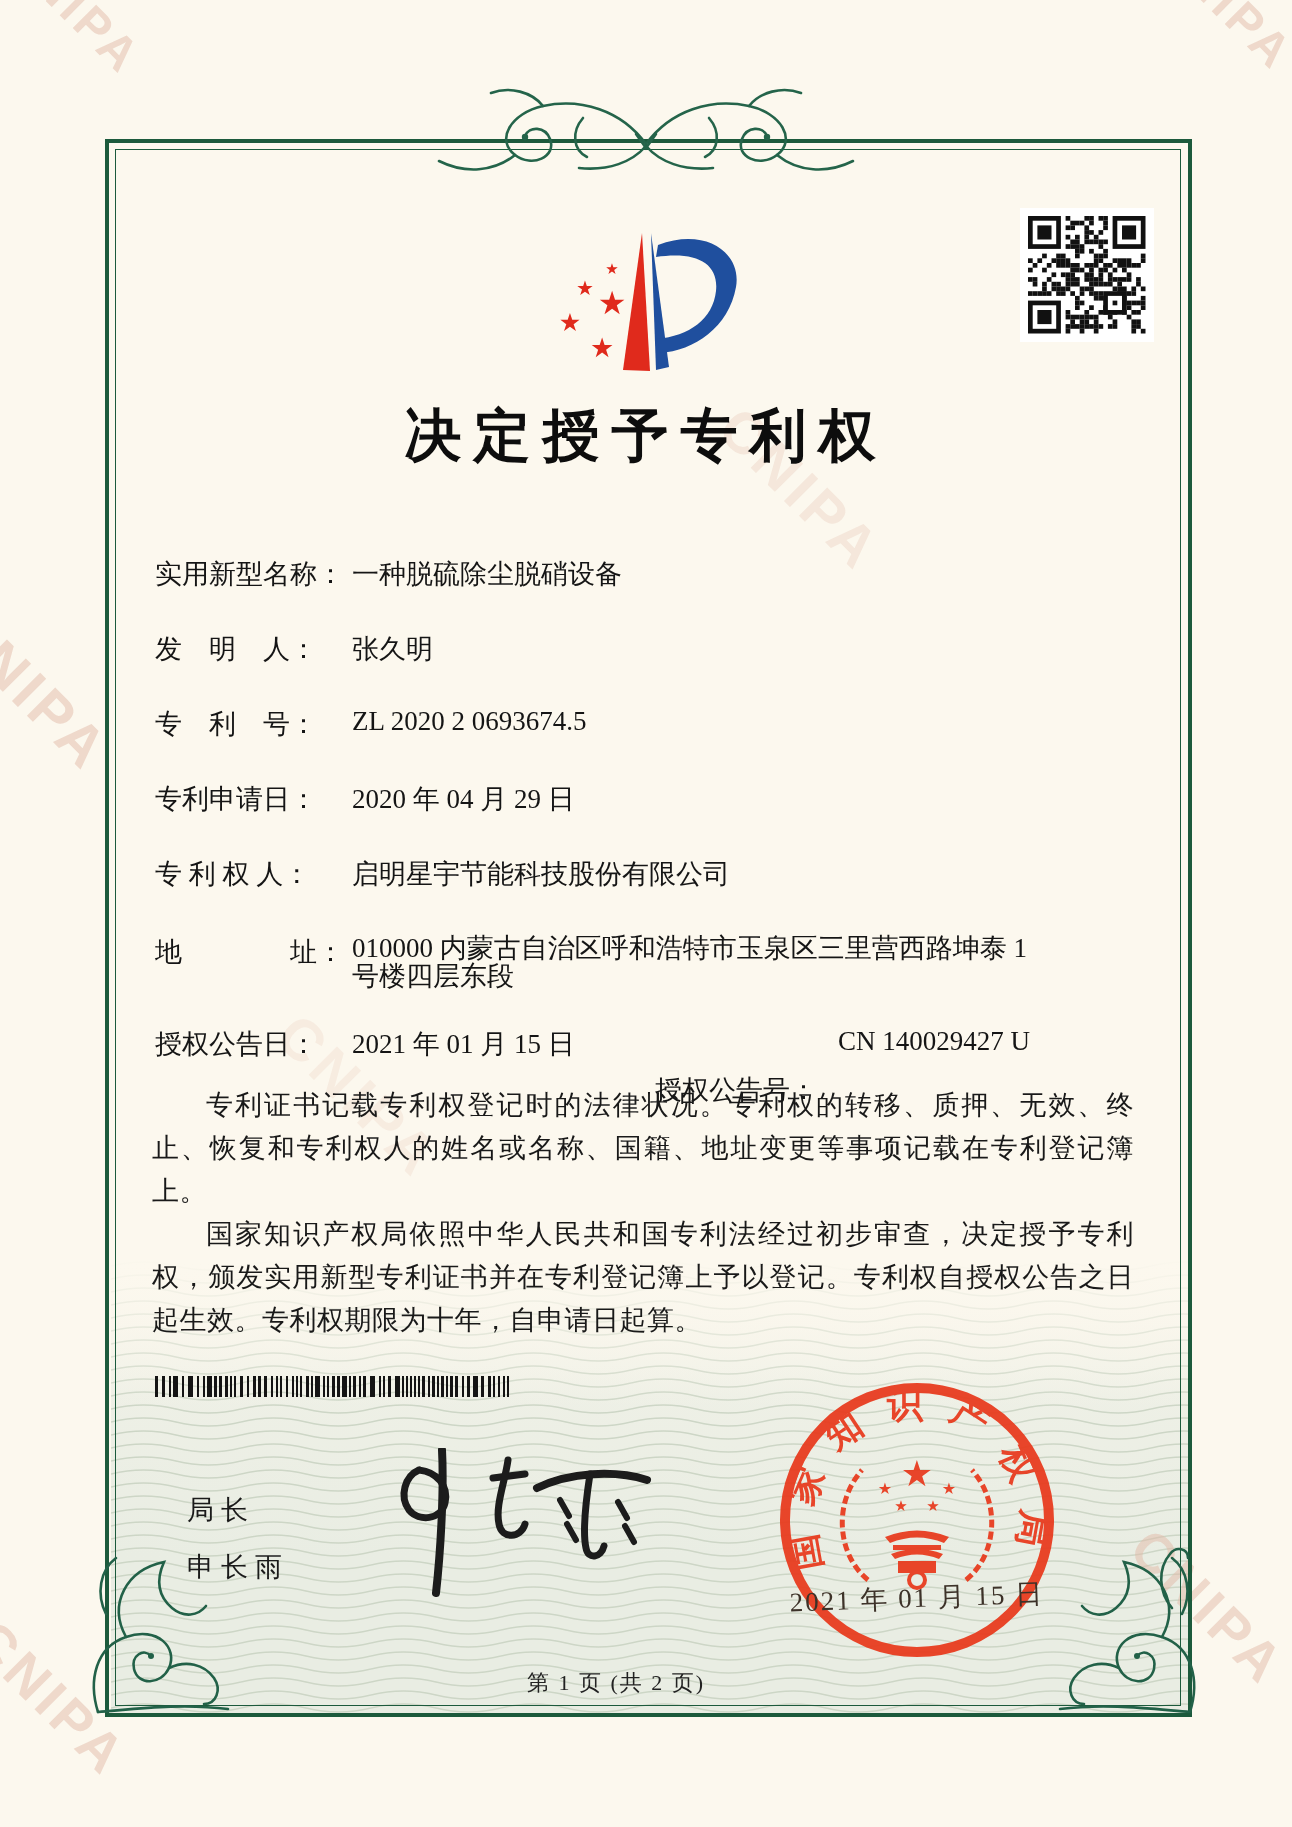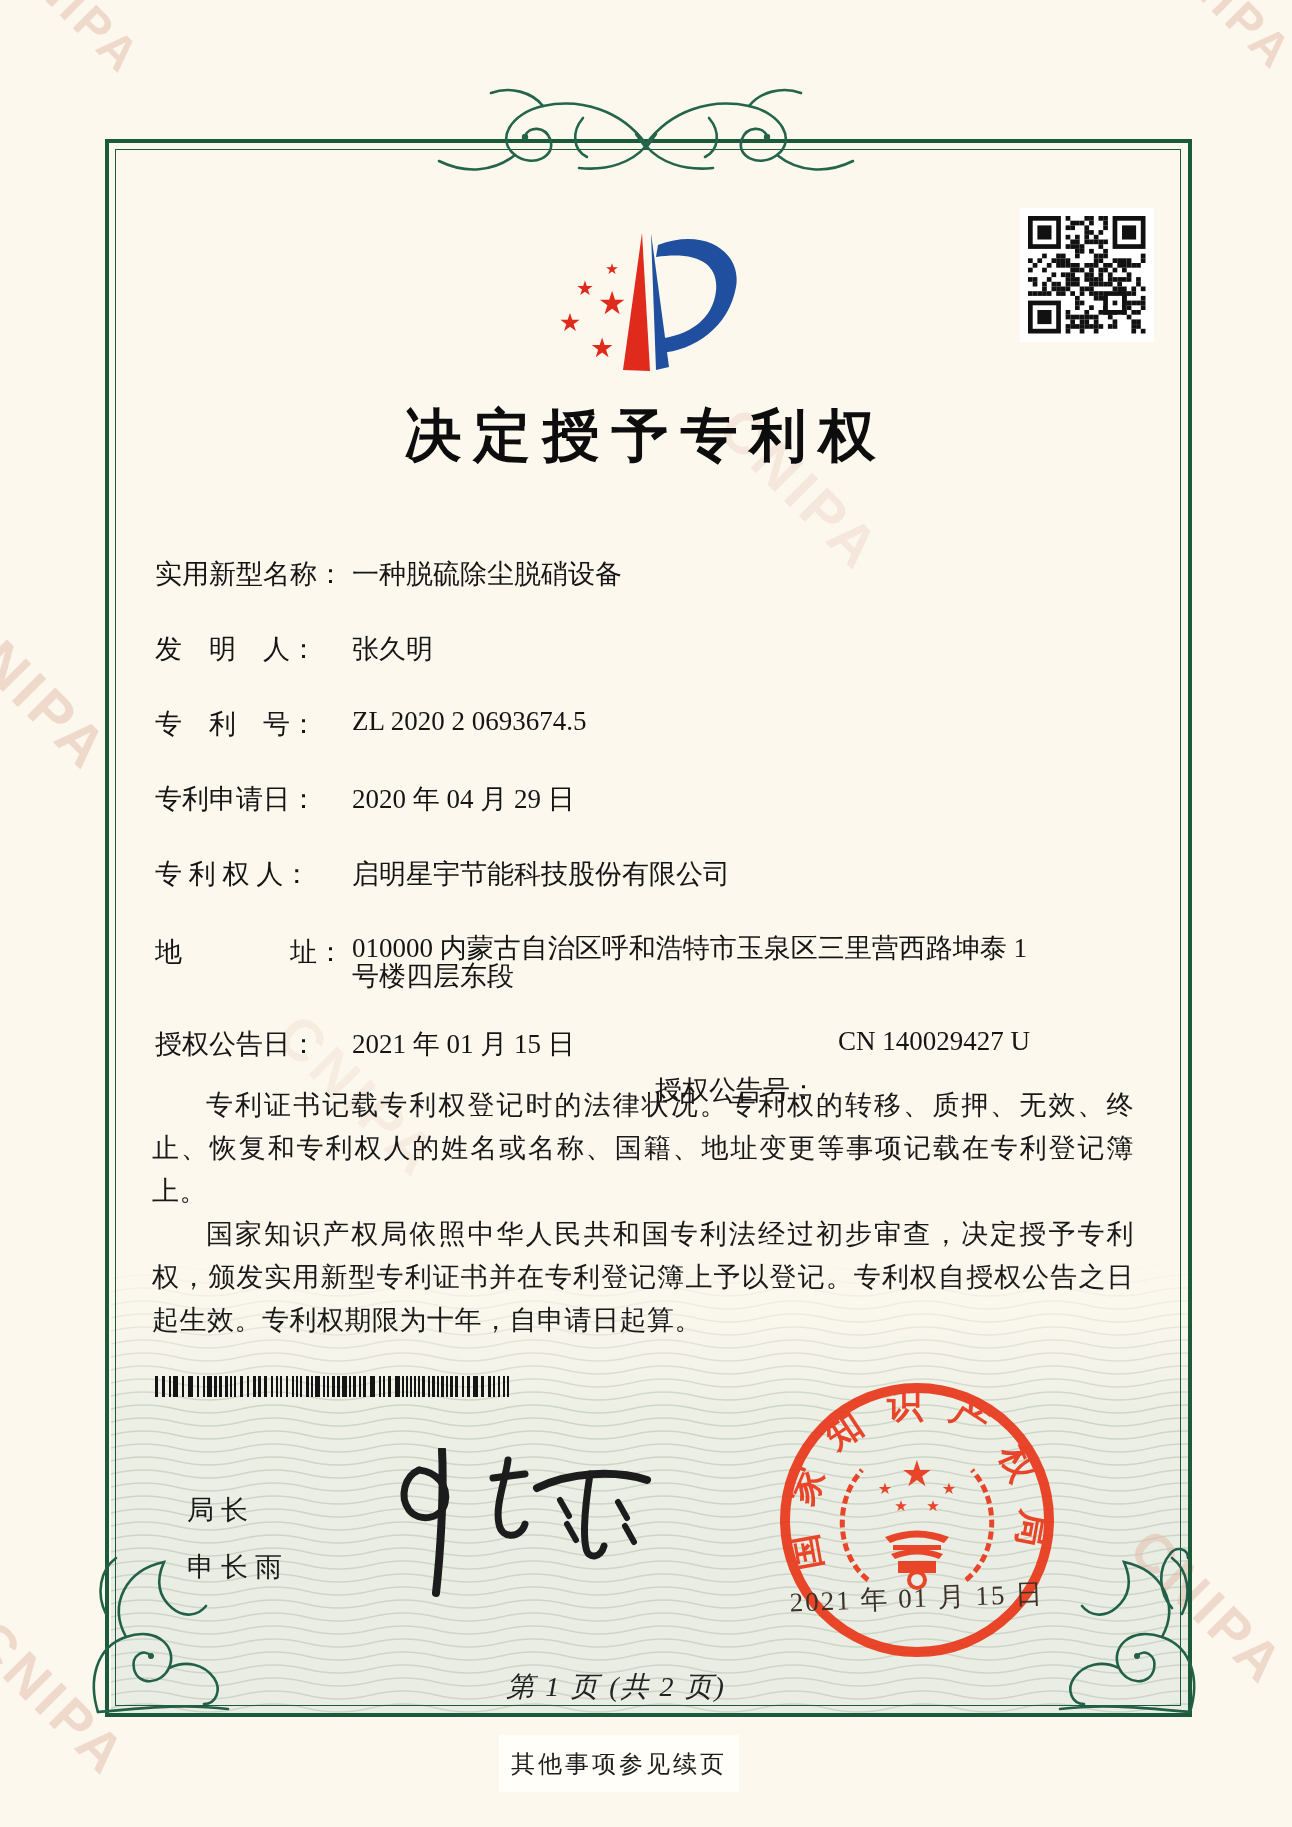--- a/index.html
+++ b/index.html
@@ -45,21 +45,21 @@
   .fl2{position:absolute;left:655px;white-space:pre;margin-top:46px;}
   .fv2{position:absolute;left:838px;white-space:pre;}
   .body-text{position:absolute;left:152px;top:1084px;width:982px;
     font-size:27px;line-height:43px;text-align:justify;color:#191919;}
   .body-text p{margin:0;text-indent:2em;letter-spacing:0.5px;}
   .director{position:absolute;left:187px;top:1492px;
     font-family:"Liberation Sans","DejaVu Sans",sans-serif;
     font-weight:normal;font-size:27px;letter-spacing:7px;color:#1a1a1a;}
   .director div{margin-bottom:21px;}
   .page-footer{position:absolute;left:616px;top:1668px;transform:translateX(-50%);
-    font-size:28px;letter-spacing:2px;color:#222;white-space:nowrap;font-style:italic;}
+    font-size:22px;letter-spacing:2px;color:#222;white-space:nowrap;}
   .cont-box{position:absolute;left:499px;top:1735px;width:240px;height:57px;
     background:#fffef9;display:flex;align-items:center;justify-content:center;}
   .cont-note{font-size:24px;letter-spacing:3px;color:#1d1d1d;white-space:nowrap;}
   
   .qr-box{position:absolute;left:1020px;top:208px;width:134px;height:134px;background:#fff;}
   svg{display:block;}
   .abs{position:absolute;}
 </style>
 </head>
 <body>
@@ -517,17 +517,14 @@
       <path d="M885,1537 Q917,1524 949,1537 L944,1543 Q917,1532 890,1543 Z"></path>
       <rect x="893" y="1545" width="48" height="5"></rect>
       <path d="M891,1554 Q917,1544 943,1554 L939,1559 Q917,1550 895,1559 Z"></path>
       <rect x="898" y="1561" width="38" height="12"></rect>
       <circle cx="917" cy="1580" r="8" fill="none" stroke="#e8391c" stroke-width="4"></circle>
     </g>
     <text x="917" y="1607" text-anchor="middle" font-size="27" letter-spacing="2" fill="#30241b" transform="rotate(-2 917 1600)" font-family="'Liberation Serif','DejaVu Serif',serif">2021 年 01 月 15 日</text>
   </svg>
 
   <div class="page-footer">第 1 页 (共 2 页)</div>
-  <div class="cont-box">
-    <span class="cont-note">其他事项参见续页</span>
-  </div>
 
 </div>
 
 </body></html>

